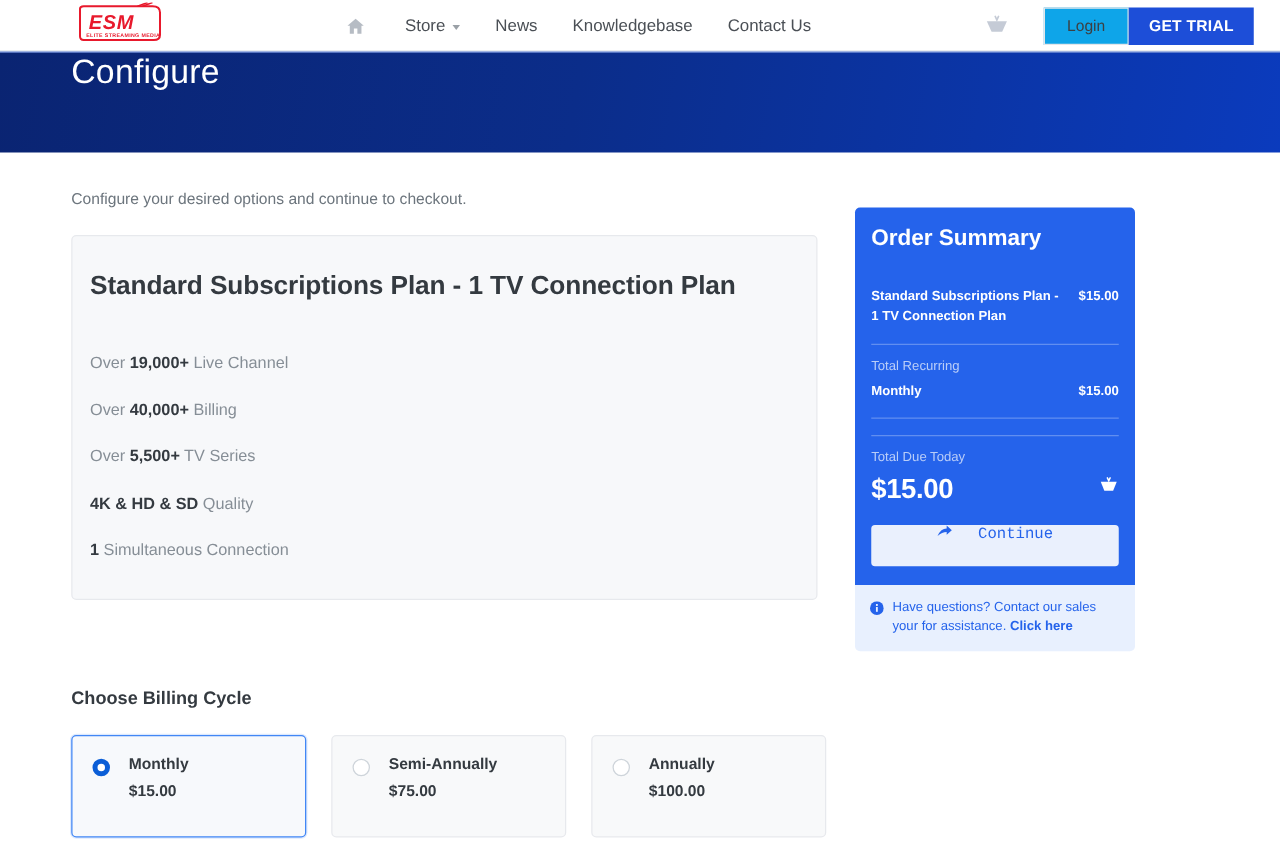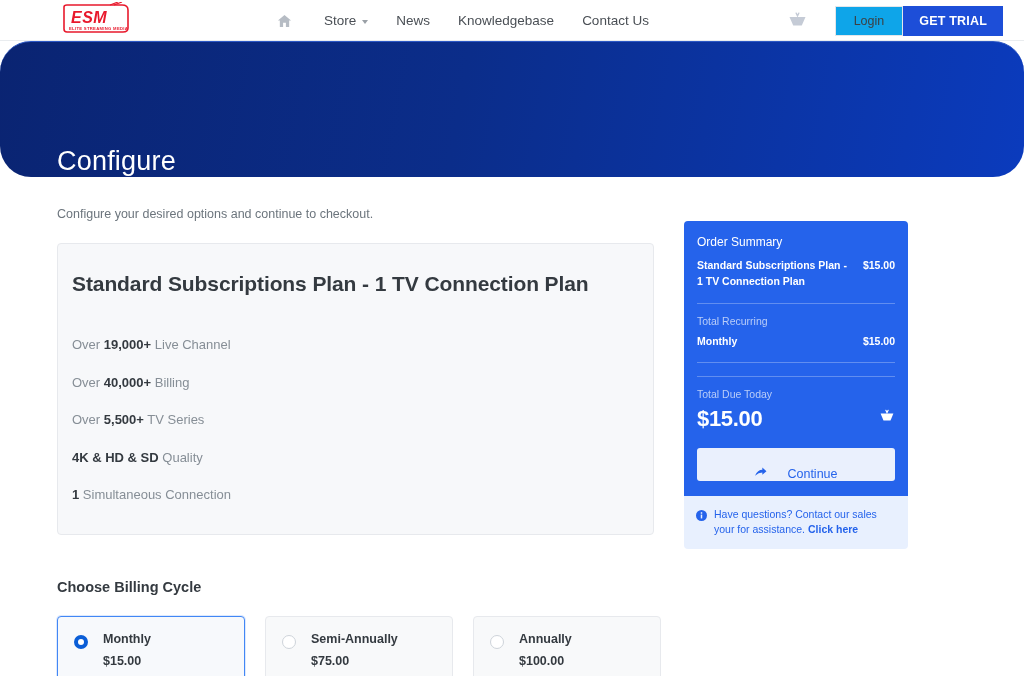--- a/index.html
+++ b/index.html
@@ -94,26 +94,25 @@
     height: 30px;
     padding: 0 16px;
     display: flex; align-items: center;
     cursor: pointer;
     letter-spacing: 0.2px;
     font-family: "Liberation Sans", sans-serif;
   }
 
   
   .banner {
-    height: 136px;
+    height: 81px;
     background: linear-gradient(100deg, #0a2472 0%, #0b2d8a 45%, #0b3bbd 100%);
     display: flex;
-    align-items: flex-end;
+    align-items: flex-start;
     border-top: 1px solid #2b57c4;
-    border-radius: 31px;
   }
   .banner h1 {
     color: #ffffff;
     font-size: 27px;
     font-weight: normal;
     margin-left: 57px;
     letter-spacing: 0.2px;
   }
 
   
@@ -164,23 +163,23 @@
     margin-left: 30px;
     margin-top: 0;
   }
   .summary {
     background: #2563eb;
     border-radius: 4px 4px 0 0;
     padding: 14px 13px 15px 13px;
     color: #ffffff;
   }
   .summary-title {
-    font-size: 12px;
-    font-weight: normal;
-    margin-bottom: 8px;
+    font-size: 18px;
+    font-weight: bold;
+    margin-bottom: 28px;
   }
   .sum-row {
     display: flex;
     justify-content: space-between;
     align-items: flex-start;
     font-size: 10.5px;
     font-weight: bold;
     line-height: 1.55;
   }
   .sum-row .lbl { max-width: 150px; }
@@ -210,25 +209,25 @@
     margin-top: 16px;
     width: 100%;
     height: 33px;
     background: #eaf0fd;
     border: none;
     border-radius: 3px;
     color: #2563eb;
     font-size: 12.5px;
     font-weight: normal;
     display: flex;
-    align-items: flex-end;
+    align-items: flex-start;
     justify-content: center;
     gap: 20px;
     cursor: pointer;
-    font-family: Liberation Sans, sans-serif;
+    font-family: Liberation Mono, monospace;
   }
   .help-box {
     background: #e8f0fe;
     padding: 11px 12px 12px 12px;
     border-radius: 0 0 4px 4px;
     display: flex;
     gap: 7px;
     align-items: flex-start;
   }
   .help-text {

